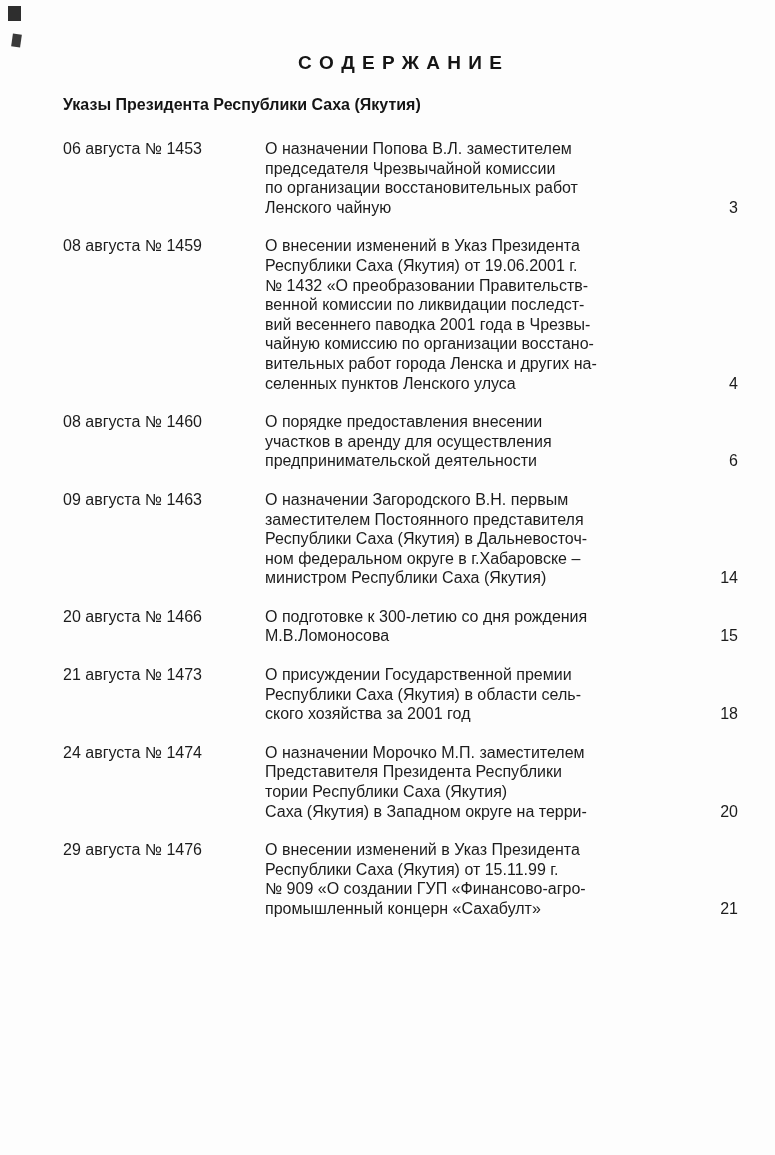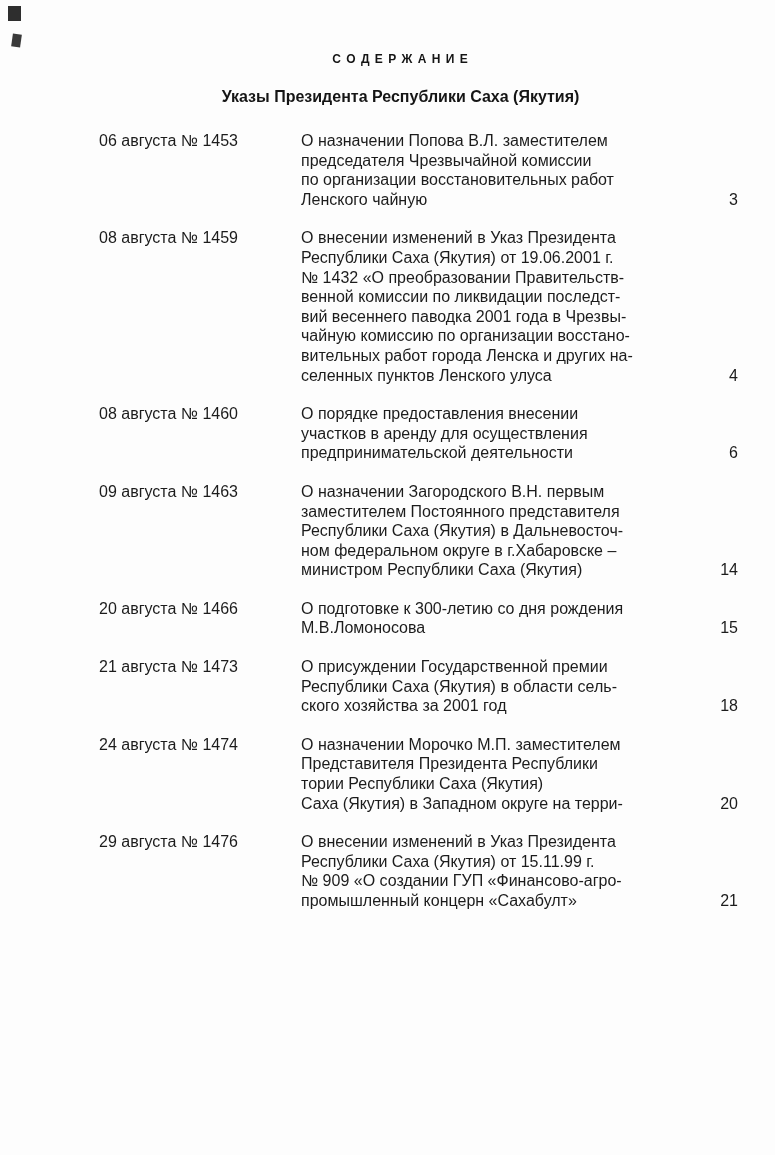--- a/index.html
+++ b/index.html
@@ -10,40 +10,39 @@
     position: relative;
     box-sizing: border-box;
     padding: 52px 37px 0 63px;
     font-family: "Liberation Sans", "DejaVu Sans", sans-serif;
     color: #1c1c1c;
     overflow: hidden;
   }
   .title {
     margin: 0;
     text-align: center;
-    font-size: 12px;
+    font-size: 19px;
     font-weight: 700;
     letter-spacing: 1px;
     color: #151515;
   }
   .subtitle {
     margin: 22px 0 0 0;
-    text-align: center;
     font-size: 16px;
     font-weight: 700;
     color: #151515;
   }
   .entries { margin-top: 25px; }
   .entry {
     display: flex;
     margin-bottom: 19px;
     font-size: 16px;
     line-height: 19.6px;
   }
-  .date { width: 202px; flex-shrink: 0; white-space: nowrap; margin-left: 36px; }
+  .date { width: 202px; flex-shrink: 0; white-space: nowrap; }
   .body { flex: 1; }
   .line { white-space: nowrap; }
   .pagenum {
     align-self: flex-end;
     text-align: right;
     min-width: 26px;
     margin-left: 6px;
   }
   .artifact { position: absolute; background: #2e2e2e; }
   .artifact.a1 { left: 8px;  top: 6px;  width: 13px; height: 15px; }

